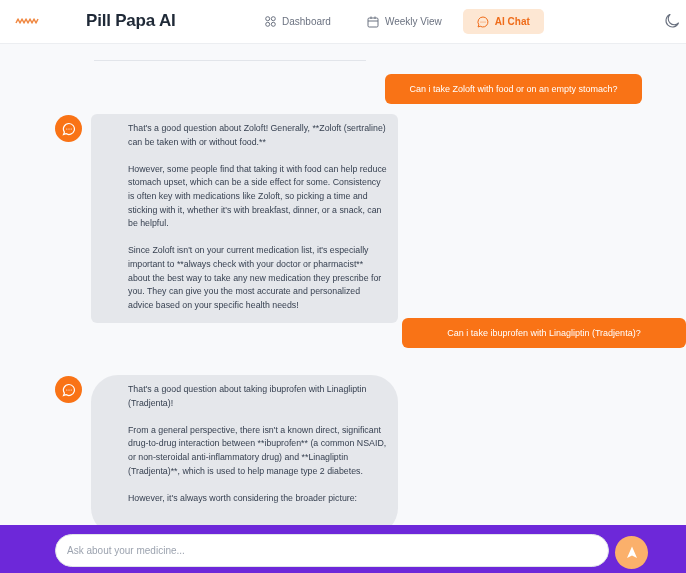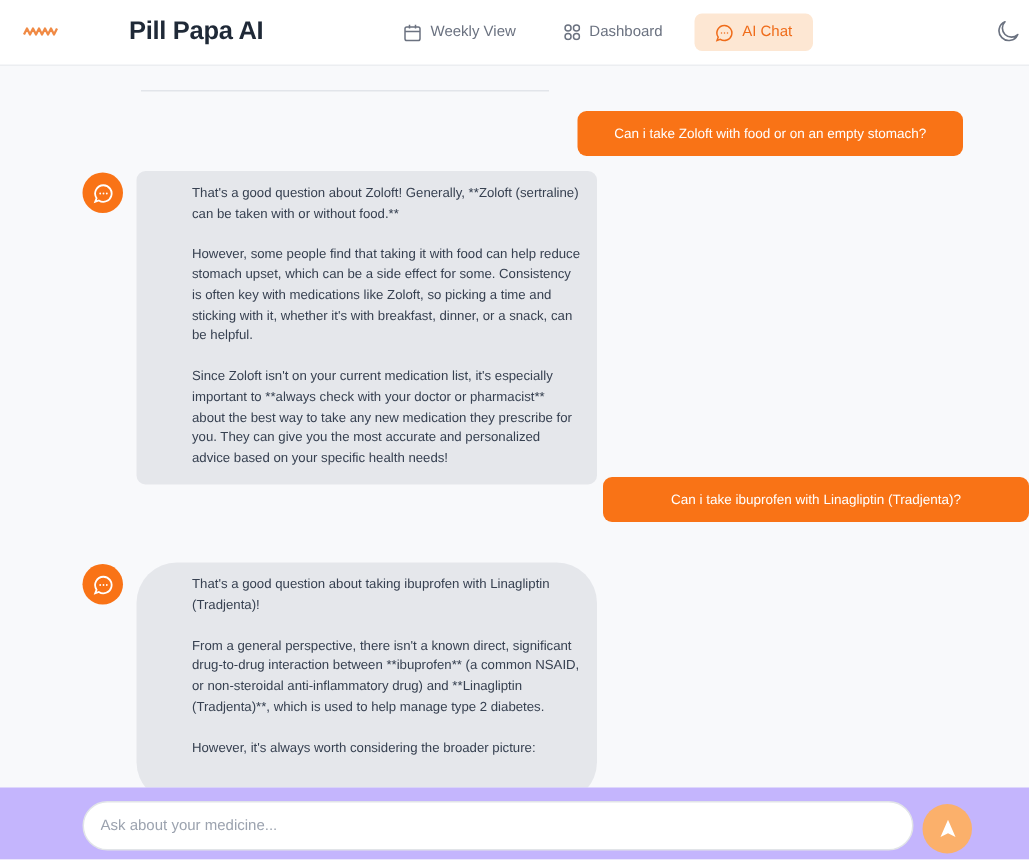--- a/index.html
+++ b/index.html
@@ -44,21 +44,21 @@
     }
     .ai-msg {
       position: absolute; background: #e5e7eb; border-radius: 6px;
       padding: 8px 11px 0 11px;
       font-size: 8.8px; line-height: 13.6px; color: #374151;
       width: 307px; overflow: hidden;
     }
     .ai-msg p { margin-bottom: 13.6px; margin-left: 26px; }
     .ai-msg p:last-child { margin-bottom: 0; }
 
-    .composer { position: absolute; left: 0; top: 525px; width: 686px; height: 48px; background: #c4b5fd; }
+    .composer { position: absolute; left: 0; top: 525px; width: 686px; height: 48px; background: #6d28d9; }
     .chat-input {
       position: absolute; left: 55px; top: 9px; width: 554px; height: 33px;
       border: 1px solid #e1e4e8; border-radius: 17px; background: #ffffff;
       font-family: "Liberation Sans", "DejaVu Sans", sans-serif;
       font-size: 10px; color: #374151; padding-left: 11px; outline: none;
     }
     .chat-input::placeholder { color: #9ca3af; }
     .send-button {
       position: absolute; left: 615px; top: 11px; width: 33px; height: 33px;
       border-radius: 50%; background: #fbb06b; border: none;
@@ -70,39 +70,39 @@
 
 <div class="header">
   <div class="brand">
     <svg class="brand-logo" viewBox="0 0 24 14">
       <path d="M1 9 L3 5 L5 9 L7 5 L9 9 L11 5 L13 9 L15 5 L17 9 L19 5 L21 9 L23 5" fill="none" stroke="#f08a45" stroke-width="1.5" stroke-linejoin="round"></path>
     </svg>
     <span class="brand-name">Pill Papa AI</span>
   </div>
 
   <div class="nav">
+    <div class="nav-item">
+      <svg width="11" height="11" viewBox="0 0 11 11">
+        <circle cx="2.7" cy="2.7" r="2" fill="none" stroke="#6b7280" stroke-width="1"></circle>
+        <circle cx="8.3" cy="2.7" r="2" fill="none" stroke="#6b7280" stroke-width="1"></circle>
+        <circle cx="2.7" cy="8.3" r="2" fill="none" stroke="#6b7280" stroke-width="1"></circle>
+        <circle cx="8.3" cy="8.3" r="2" fill="none" stroke="#6b7280" stroke-width="1"></circle>
+      </svg>
+      <span>Dashboard</span>
+    </div>
     <div class="nav-item" style="margin-left:4px;">
       <svg width="12" height="12" viewBox="0 0 12 12">
         <rect x="1" y="2" width="10" height="9" rx="1.2" fill="none" stroke="#6b7280" stroke-width="1"></rect>
         <line x1="1" y1="5" x2="11" y2="5" stroke="#6b7280" stroke-width="1"></line>
         <line x1="4" y1="0.5" x2="4" y2="3" stroke="#6b7280" stroke-width="1"></line>
         <line x1="8" y1="0.5" x2="8" y2="3" stroke="#6b7280" stroke-width="1"></line>
       </svg>
       <span>Weekly View</span>
     </div>
-    <div class="nav-item">
-      <svg width="11" height="11" viewBox="0 0 11 11">
-        <circle cx="2.7" cy="2.7" r="2" fill="none" stroke="#6b7280" stroke-width="1"></circle>
-        <circle cx="8.3" cy="2.7" r="2" fill="none" stroke="#6b7280" stroke-width="1"></circle>
-        <circle cx="2.7" cy="8.3" r="2" fill="none" stroke="#6b7280" stroke-width="1"></circle>
-        <circle cx="8.3" cy="8.3" r="2" fill="none" stroke="#6b7280" stroke-width="1"></circle>
-      </svg>
-      <span>Dashboard</span>
-    </div>
-    <div class="nav-item active" style="margin-left:-2px;">
+    <div class="nav-item active" style="margin-left:-2px;font-weight:bold;">
       <svg width="12" height="12" viewBox="0 0 12 12">
         <path d="M6 1 A5 5 0 1 1 3.2 10.2 L1 11 L1.8 8.8 A5 5 0 0 1 6 1 Z" fill="none" stroke="#ef6c1a" stroke-width="1"></path>
         <circle cx="4" cy="6" r="0.5" fill="#ef6c1a"></circle>
         <circle cx="6" cy="6" r="0.5" fill="#ef6c1a"></circle>
         <circle cx="8" cy="6" r="0.5" fill="#ef6c1a"></circle>
       </svg>
       <span>AI Chat</span>
     </div>
   </div>
 

